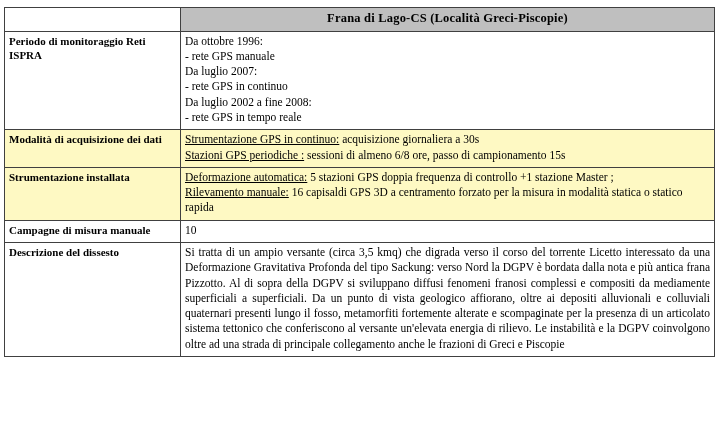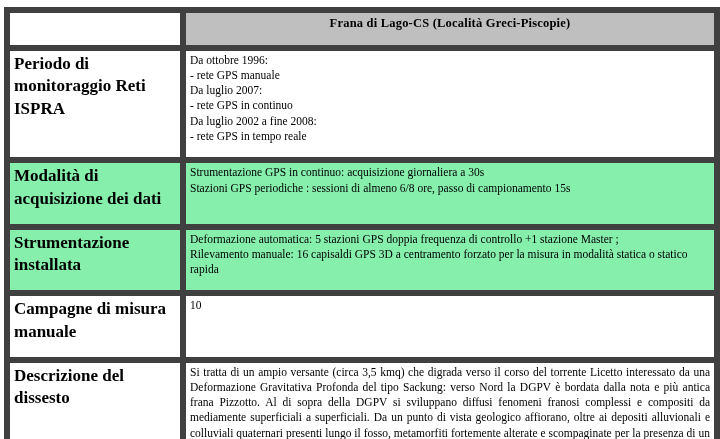--- a/index.html
+++ b/index.html
@@ -21,52 +21,52 @@
     height: 439px;
     box-sizing: border-box;
   }
   table.doc {
     border-collapse: collapse;
     table-layout: fixed;
     width: 710px;
     margin: 7px 0 0 4px;
   }
   table.doc td {
-    border: 6px solid #404040;
+    border: 1px solid #404040;
     vertical-align: top;
-    padding: 2px 4px 13px 4px;
+    padding: 2px 4px 4px 4px;
     line-height: 1.33;
   }
   col.label { width: 176px; }
   col.value { width: 534px; }
 
   .title-cell {
     background: #bfbfbf;
     text-align: center;
     font-weight: bold;
     font-size: 12.5px;
     padding: 3px 4px 4px 4px;
     letter-spacing: 0.2px;
   }
   .corner-cell {
     border: 1px solid #000000;
     background: #ffffff;
   }
   .lbl {
     font-weight: bold;
-    font-size: 17px;
+    font-size: 11px;
   }
   .shaded {
-    background: #86efac;
+    background: #fef9c3;
   }
   .val {
     font-size: 11.5px;
   }
   .line { display: block; }
-  .u { }
+  .u { text-decoration: underline; }
   .desc {
     text-align: justify;
     line-height: 1.36;
     font-size: 11.5px;
   }
 </style>
 </head>
 <body>
 
 <div class="sheet">

